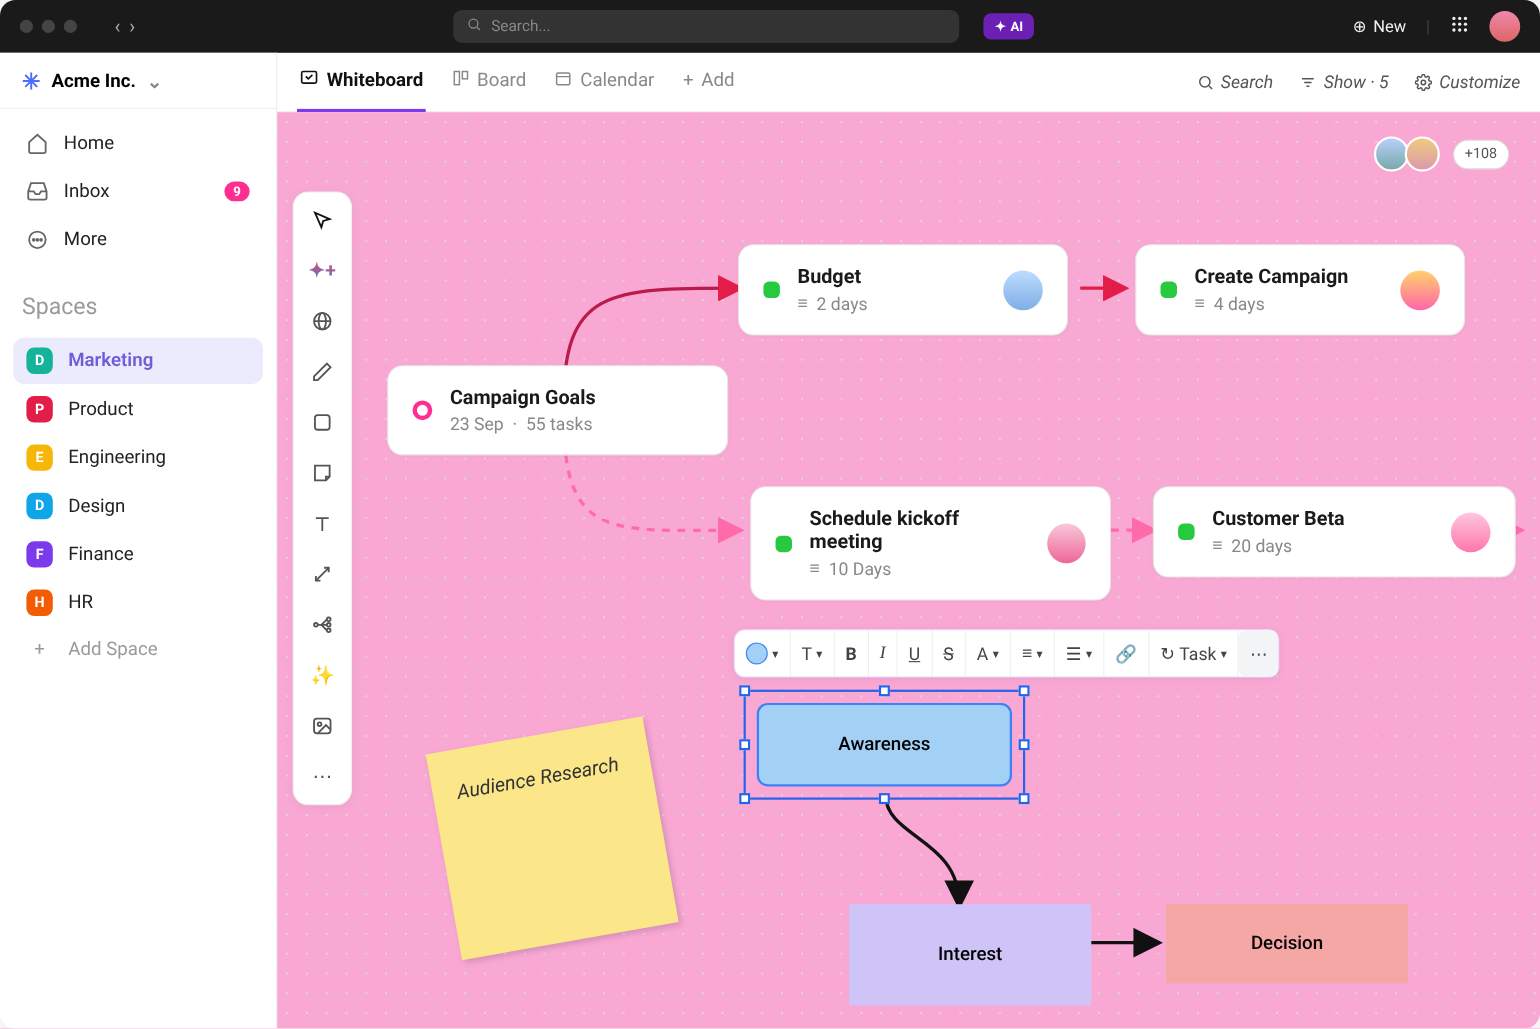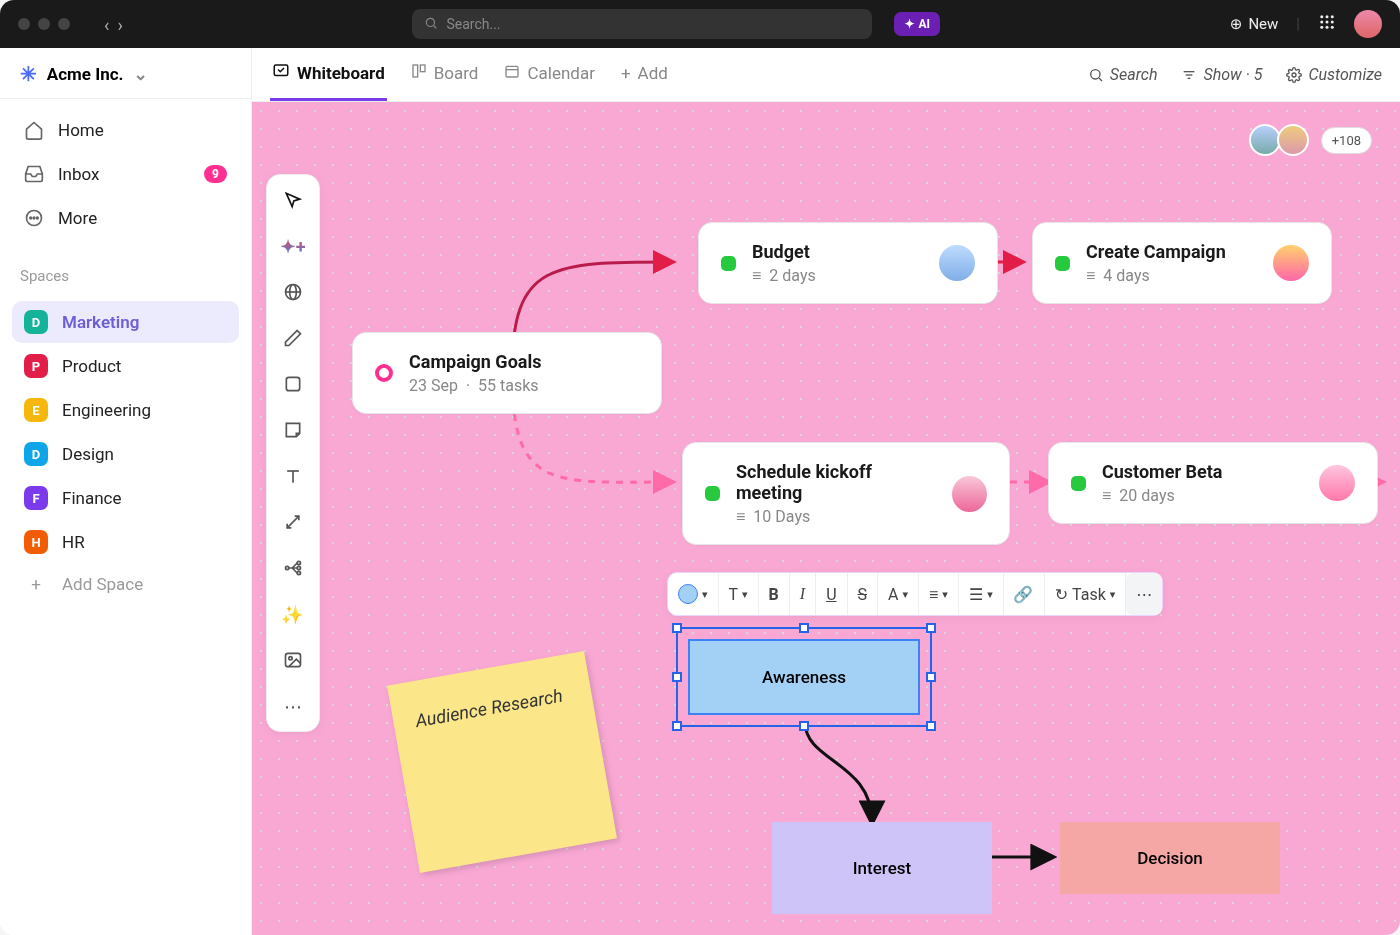--- a/index.html
+++ b/index.html
@@ -23,21 +23,21 @@
 .mainrow { flex:1; display:flex; min-height:0; }
 
 
 .sidebar { width:252px; border-right:1px solid #eee; background:#fff; display:flex; flex-direction:column; }
 .workspace { display:flex; align-items:center; gap:10px; padding:14px 20px 12px; font-weight:700; font-size:17px; cursor:pointer; border-bottom:1px solid #eee;}
 .workspace .logo { color:#4a6cff; font-size:20px; }
 .nav { padding:10px 12px; display:flex; flex-direction:column; gap:2px; }
 .nav-item { display:flex; align-items:center; gap:14px; padding:11px 12px; border-radius:10px; font-size:17px; color:#222; cursor:pointer; position:relative; }
 .nav-item .icon { color:#666; font-size:18px; width:20px; display:inline-flex; justify-content:center; }
 .badge { margin-left:auto; background:#ff2f92; color:#fff; font-size:12px; font-weight:700; border-radius:10px; padding:2px 8px; }
-.sect-label { font-size:15px; color:#9a9a9a; padding:18px 20px 6px; }
+.sect-label { font-size:21px; color:#9a9a9a; padding:18px 20px 6px; }
 .space-item { display:flex; align-items:center; gap:14px; padding:9px 12px; border-radius:10px; font-size:17px; color:#222; cursor:pointer; }
 .space-item.active { background:#eceafd; color:#6d5ed8; font-weight:600; }
 .space-chip { width:24px; height:24px; border-radius:7px; color:#fff; font-size:13px; font-weight:700; display:flex; align-items:center; justify-content:center; }
 .add-space { color:#9a9a9a; }
 
 
 .content { flex:1; display:flex; flex-direction:column; position:relative; }
 .tabs { height:54px; border-bottom:1px solid #eee; display:flex; align-items:center; padding:0 18px; gap:22px; }
 .tab { display:flex; align-items:center; gap:7px; font-size:17px; color:#888; cursor:pointer; padding:14px 2px; border-bottom:3px solid transparent; }
 .tab.active { color:#111; font-weight:700; border-bottom-color:#7c3aed; }
@@ -66,21 +66,21 @@
 .card .txt { display:flex; flex-direction:column; gap:4px; }
 .card .title { font-weight:700; font-size:18px; color:#1a1a1a; }
 .card .meta { color:#888; font-size:16px; display:flex; align-items:center; gap:8px; }
 .card .face { width:36px; height:36px; border-radius:50%; background:linear-gradient(#f9d3a0,#e9a); margin-left:auto; }
 
 
 .sticky { position:absolute; width:200px; height:190px; background:#fbe68a; transform:rotate(-10deg); padding:28px 22px; font-size:18px; font-style:italic; color:#333; line-height:1.3; box-shadow:2px 3px 6px rgba(0,0,0,.15); cursor:grab; }
 
 
 .flowbox { position:absolute; display:flex; align-items:center; justify-content:center; font-size:17px; font-weight:500; cursor:move; }
-.flowbox.aware { width:232px; height:76px; background:#a3d0f5; border:2px solid #3b82f6; border-radius:0; }
+.flowbox.aware { width:232px; height:76px; background:#a3d0f5; border:2px solid #3b82f6; border-radius:10px; }
 .flowbox.interest { width:220px; height:92px; background:#cfc4f7; }
 .flowbox.decision { width:220px; height:72px; background:#f4a7a4; }
 .sel-frame { position:absolute; border:2px solid #2563eb; pointer-events:none; }
 .handle { position:absolute; width:10px; height:10px; background:#fff; border:2px solid #2563eb; }
 
 
 .fmt { position:absolute; display:flex; background:#fff; border:1px solid #e9d5ff; border-radius:10px; height:44px; align-items:center; box-shadow:0 2px 8px rgba(0,0,0,.06); }
 .fmt .fb { padding:0 10px; height:100%; display:flex; align-items:center; gap:4px; color:#444; cursor:pointer; border-right:1px solid #eee; font-size:16px; }
 .fmt .fb:last-child { border-right:none; }
 .fmt .fillswatch { width:20px; height:20px; border-radius:50%; background:#a3d0f5; border:1px solid #3b82f6; }
@@ -375,21 +375,21 @@
           <div class="txt">
             <div class="title">Campaign Goals</div>
             <div class="meta">
                 <span>23 Sep</span>
                 <span>·</span>
                 <span>55 tasks</span>
               </div>
           </div>
         </div>
 
-        <div class="card" style="left:446px; top:120px; width:300px">
+        <div class="card" style="left:419px; top:120px; width:300px">
           <span class="sq"></span>
           <div class="txt">
             <div class="title">Budget</div>
             <div class="meta">
                 <span>≡</span>
                 <span>2 days</span>
               </div>
           </div>
           <div class="face" style="background:linear-gradient(#bedcff,#7faee6)"></div>
         </div>

